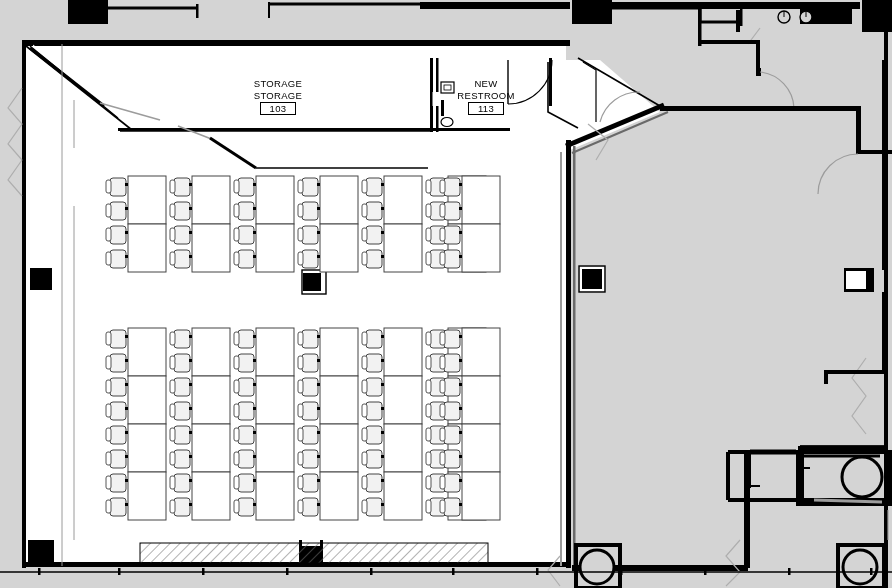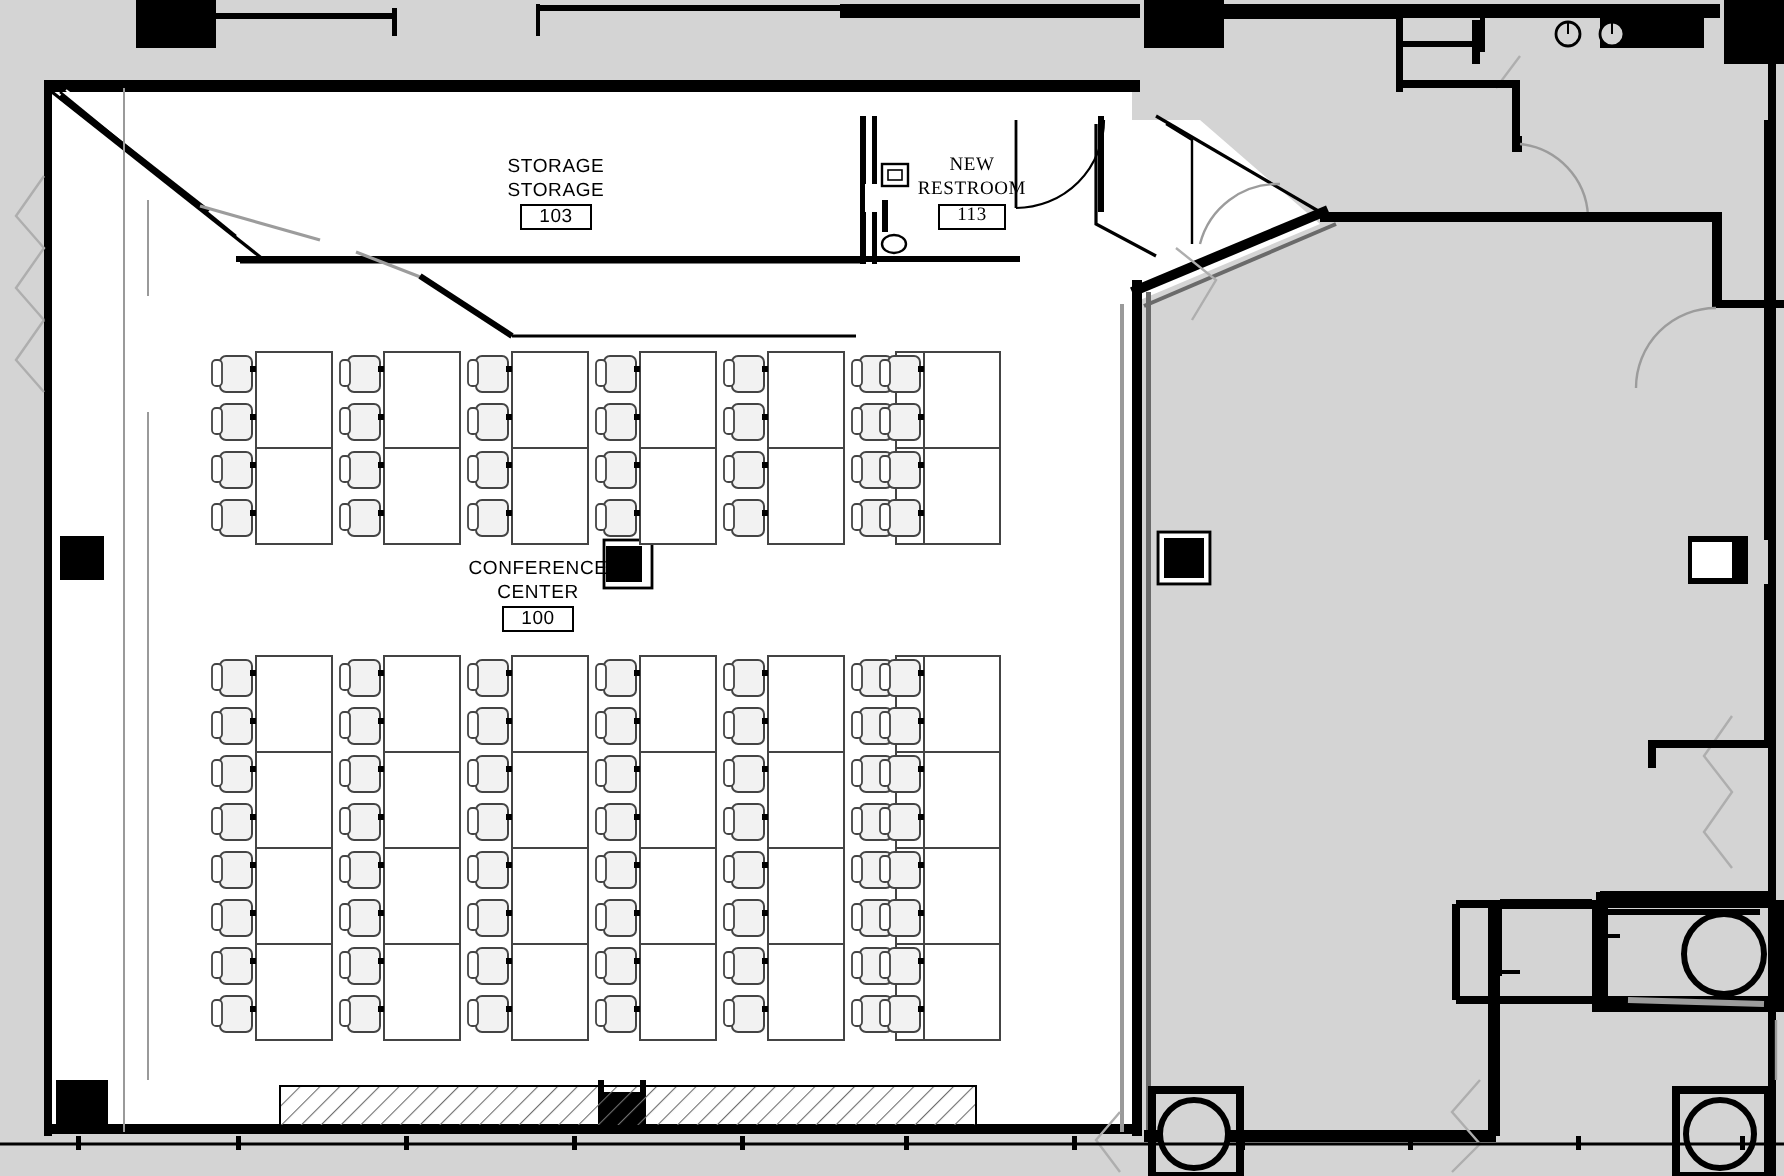--- a/index.html
+++ b/index.html
@@ -4,21 +4,21 @@
 <style>
   html,body{margin:0;padding:0;background:#fff;}
   body{font-family:"Liberation Sans",sans-serif;}
   #plan{position:relative;width:892px;height:588px;overflow:hidden;background:#86efac;}
   #plan svg{position:absolute;left:0;top:0;}
   .room-label{position:absolute;text-align:center;font-family:"Liberation Sans",sans-serif;
     font-size:9.5px;color:#000;letter-spacing:.3px;line-height:11.5px;white-space:nowrap;}
   .room-num{display:inline-block;border:1px solid #000;padding:0px 9px;margin-top:1px;
     font-size:9.5px;line-height:11px;background:#fff;}
   #lbl-storage{left:238px;top:78px;width:80px;}
-  #lbl-restroom{left:450px;top:78px;width:72px;font-family:Liberation Serif, serif;}
+  #lbl-restroom{left:450px;top:78px;width:72px;}
   #lbl-conf{left:226px;top:279px;width:86px;}
 </style>
 </head>
 <body>
 
 <div id="plan">
 
 <svg width="892" height="588" viewBox="0 0 892 588">
   <defs>
     <pattern id="hatch45" width="7" height="7" patternTransform="rotate(45)" patternUnits="userSpaceOnUse">
@@ -772,19 +772,14 @@
   <span>STORAGE</span><br>
   <span class="room-num">103</span>
 </div>
 
 <div class="room-label" id="lbl-restroom">
   <span>NEW</span><br>
   <span>RESTROOM</span><br>
   <span class="room-num">113</span>
 </div>
 
-<div class="room-label" id="lbl-conf">
-  <span>CONFERENCE</span><br>
-  <span>CENTER</span><br>
-  <span class="room-num">100</span>
+
 </div>
 
-</div>
-
 </body></html>

